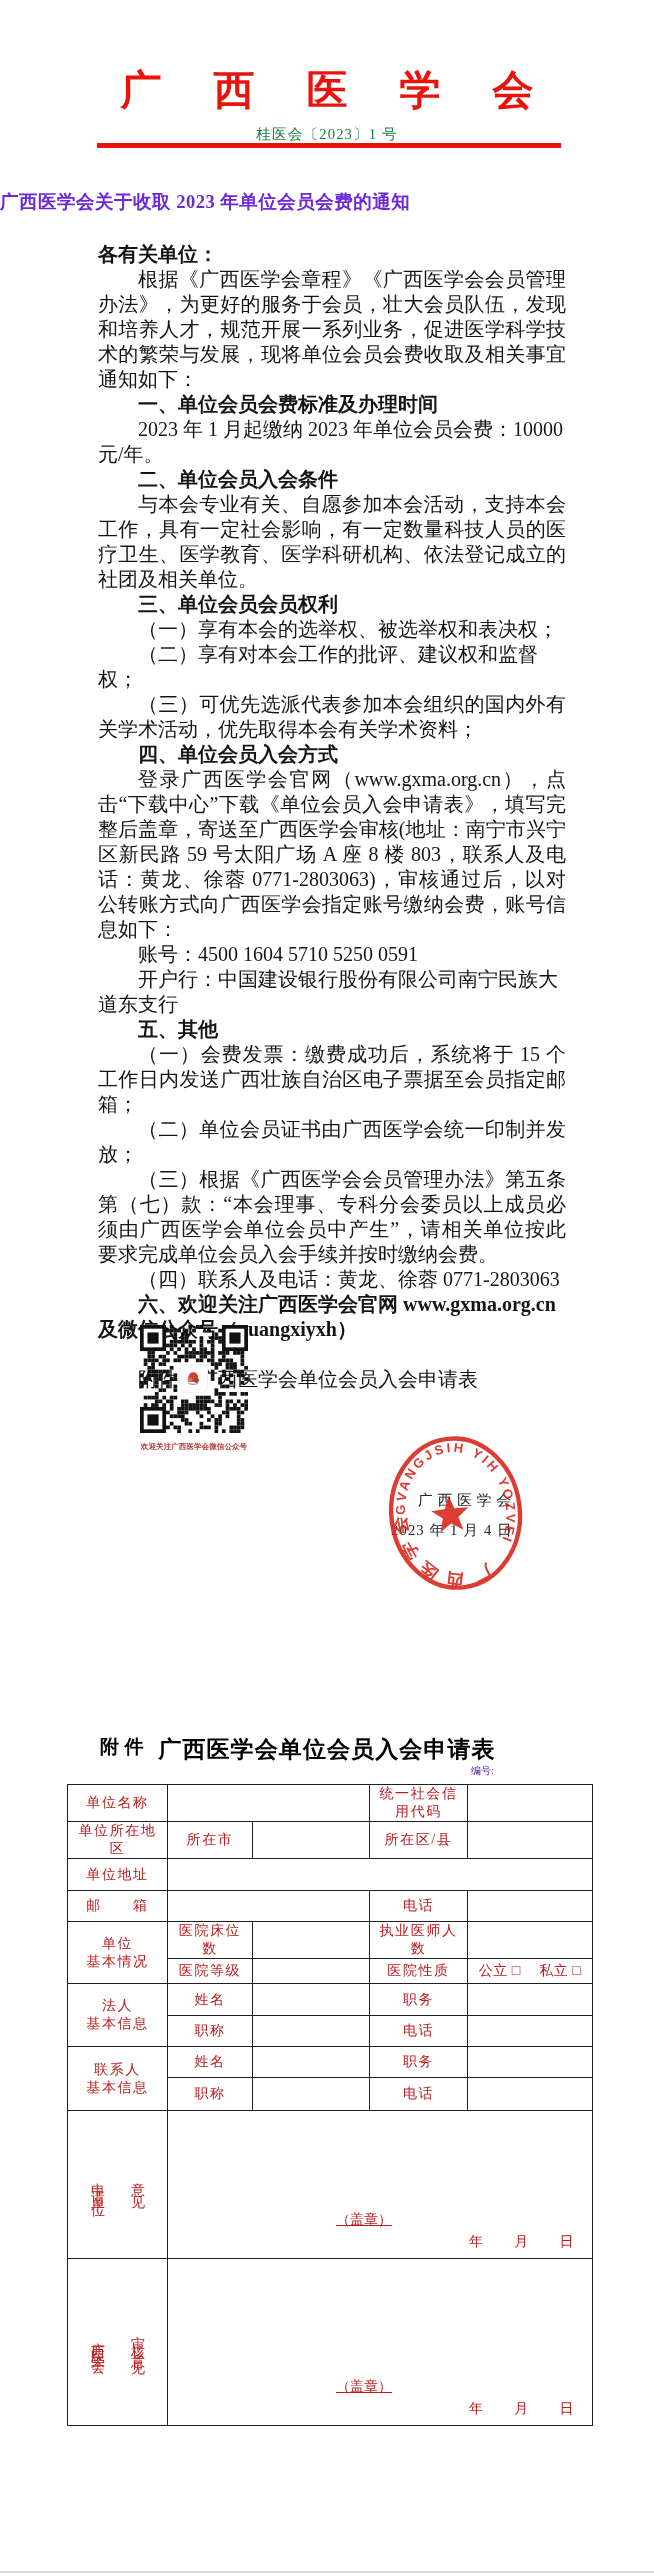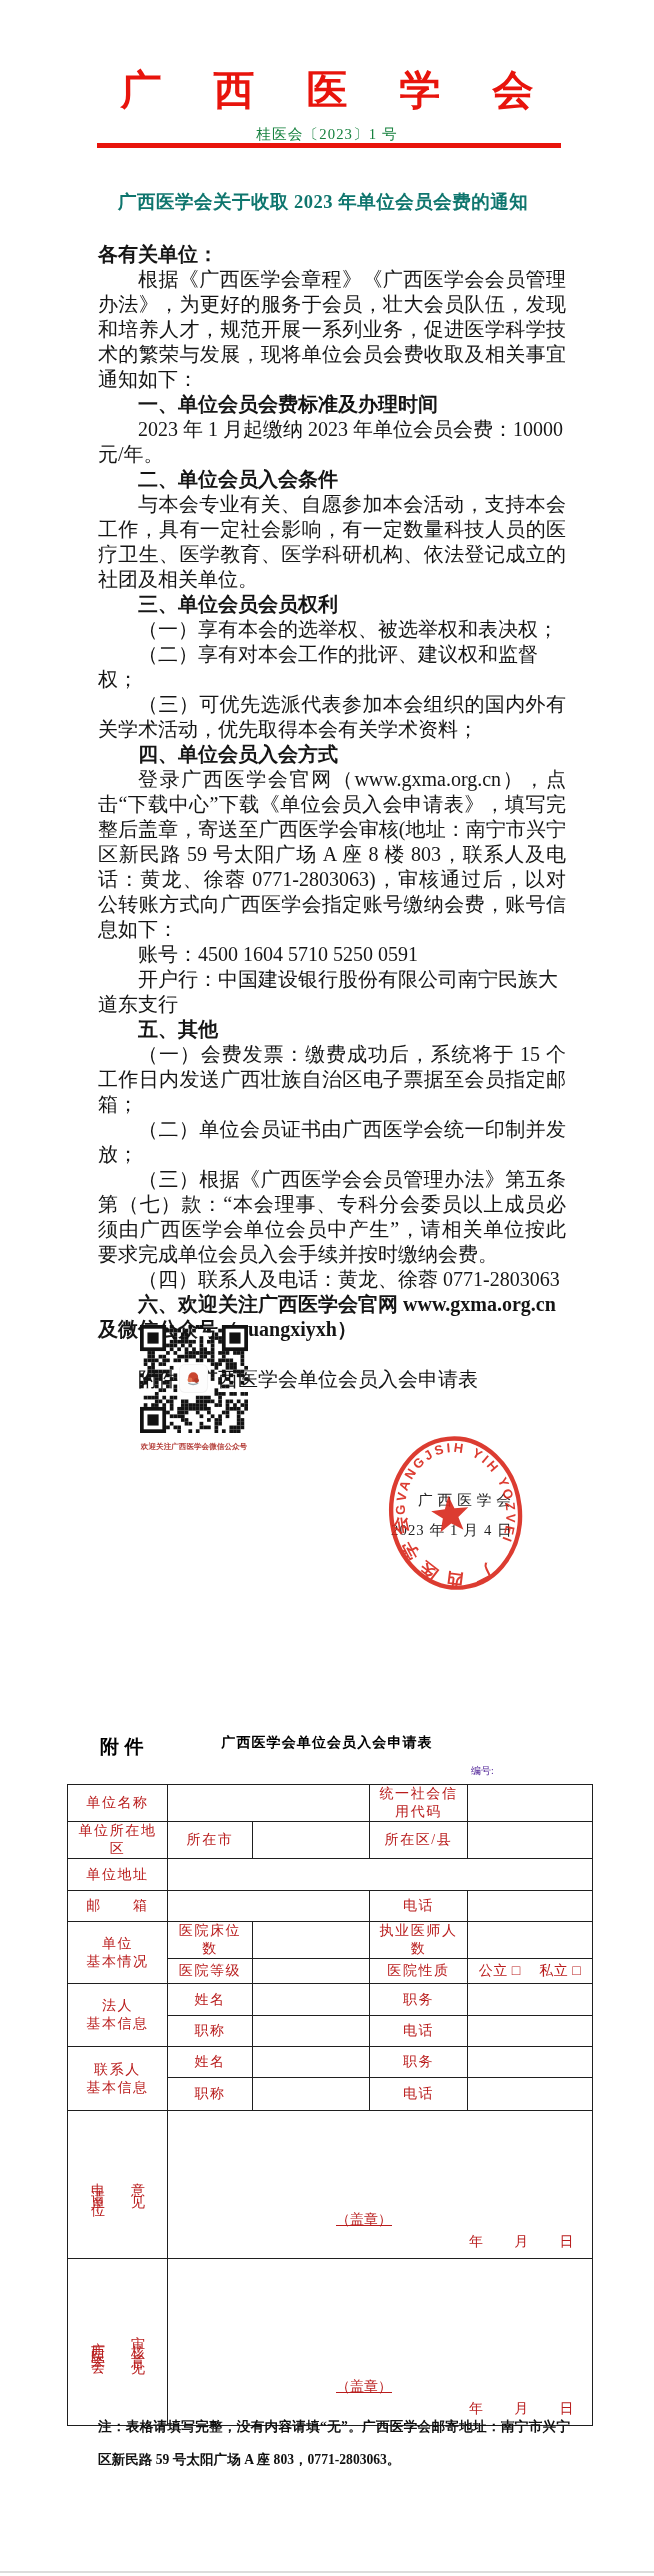--- a/index.html
+++ b/index.html
@@ -23,21 +23,21 @@
   .doc-number{
     position:absolute;top:125px;left:0;right:0;
     text-align:center;font-size:14.7px;color:#15803d;letter-spacing:1.1px;
   }
   .red-rule{
     position:absolute;top:143px;left:97px;width:464px;height:4.9px;
     background:#e8140c;
   }
   .notice-title{
     position:absolute;top:189px;left:0;right:8px;
-    text-align:center;font-size:18.5px;font-weight:bold;color:#0f766e;
+    text-align:left;font-size:18.5px;font-weight:bold;color:#6d28d9;
     letter-spacing:0.5px;
   }
   
   .body-text{
     position:absolute;top:242px;left:98px;width:468px;
     font-size:20px;line-height:25px;color:#151515;
   }
   .body-text .para{text-indent:2em;text-align:justify;margin:0;}
   .body-text .plain{text-indent:2em;margin:0;}
   .body-text .heading{text-indent:2em;font-weight:bold;margin:0;}
@@ -66,21 +66,21 @@
     font-size:14.7px;color:#222;letter-spacing:1.1px;z-index:1;
   }
   .seal{position:absolute;top:1427px;left:379px;z-index:2;transform:rotate(-6deg);}
   
   .form-head-label{
     position:absolute;top:1734px;left:100px;
     font-size:19px;font-weight:bold;letter-spacing:5.5px;color:#000;
   }
   .form-head-title{
     position:absolute;top:1734px;left:0;right:0;text-align:center;
-    font-size:14px;font-weight:bold;color:#000;letter-spacing:1.1px;
+    font-size:23px;font-weight:bold;color:#000;letter-spacing:1.1px;
   }
   .form-number{
     position:absolute;top:1764px;left:471px;
     font-size:10px;color:#4c1d95;
   }
   table.app-form{
     position:absolute;top:1784px;left:67px;
     width:525px;border-collapse:collapse;table-layout:fixed;
     font-size:14px;color:#b91c1c;
   }
@@ -594,17 +594,16 @@
       <td colspan="4" class="opinion">
         <div class="stamp-block">
           <div class="stamp-line">（盖章）</div>
           <div class="date-line">年　　月　　日</div>
         </div>
       </td>
     </tr>
   </tbody>
     </table>
 
-  <div class="footer-note">注：表格请填写完整，没有内容请填“无”。广西医学会邮寄地址：南宁市兴宁区新民路 59 号太阳广场 A 座 803，0771-2803063。</div>
 
   <div class="bottom-hairline"></div>
 </div>
 
 
 </body></html>

